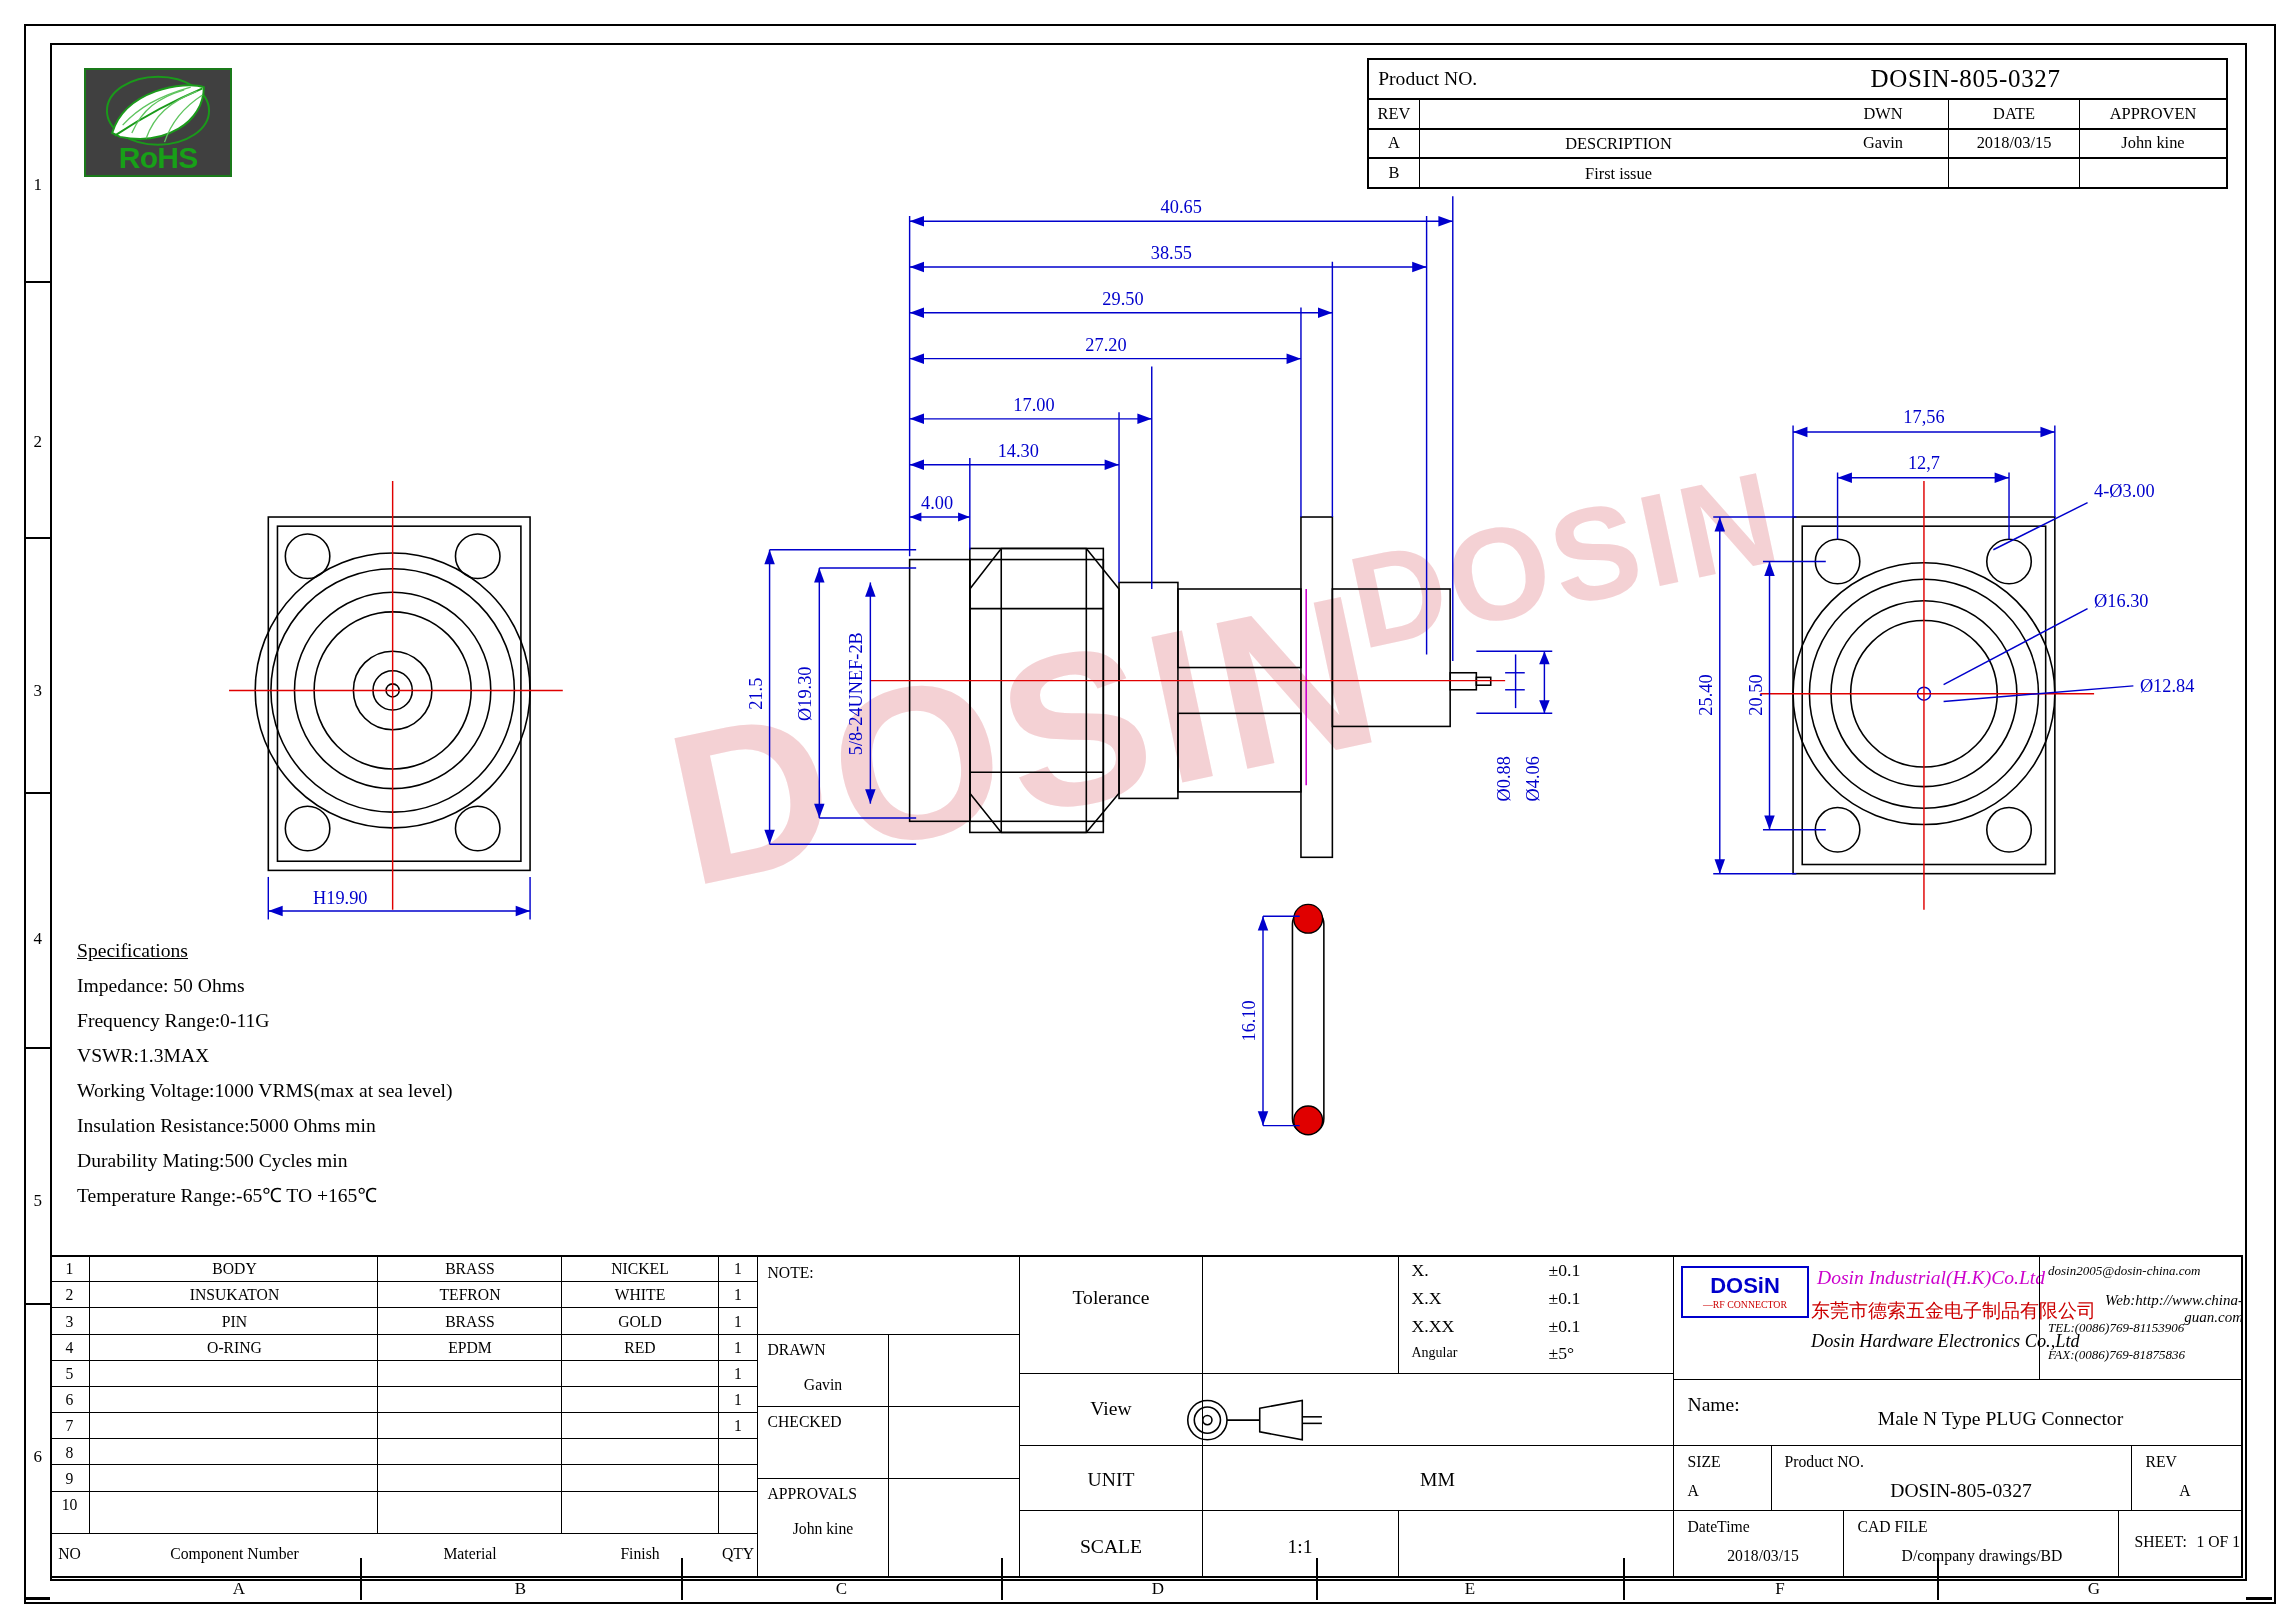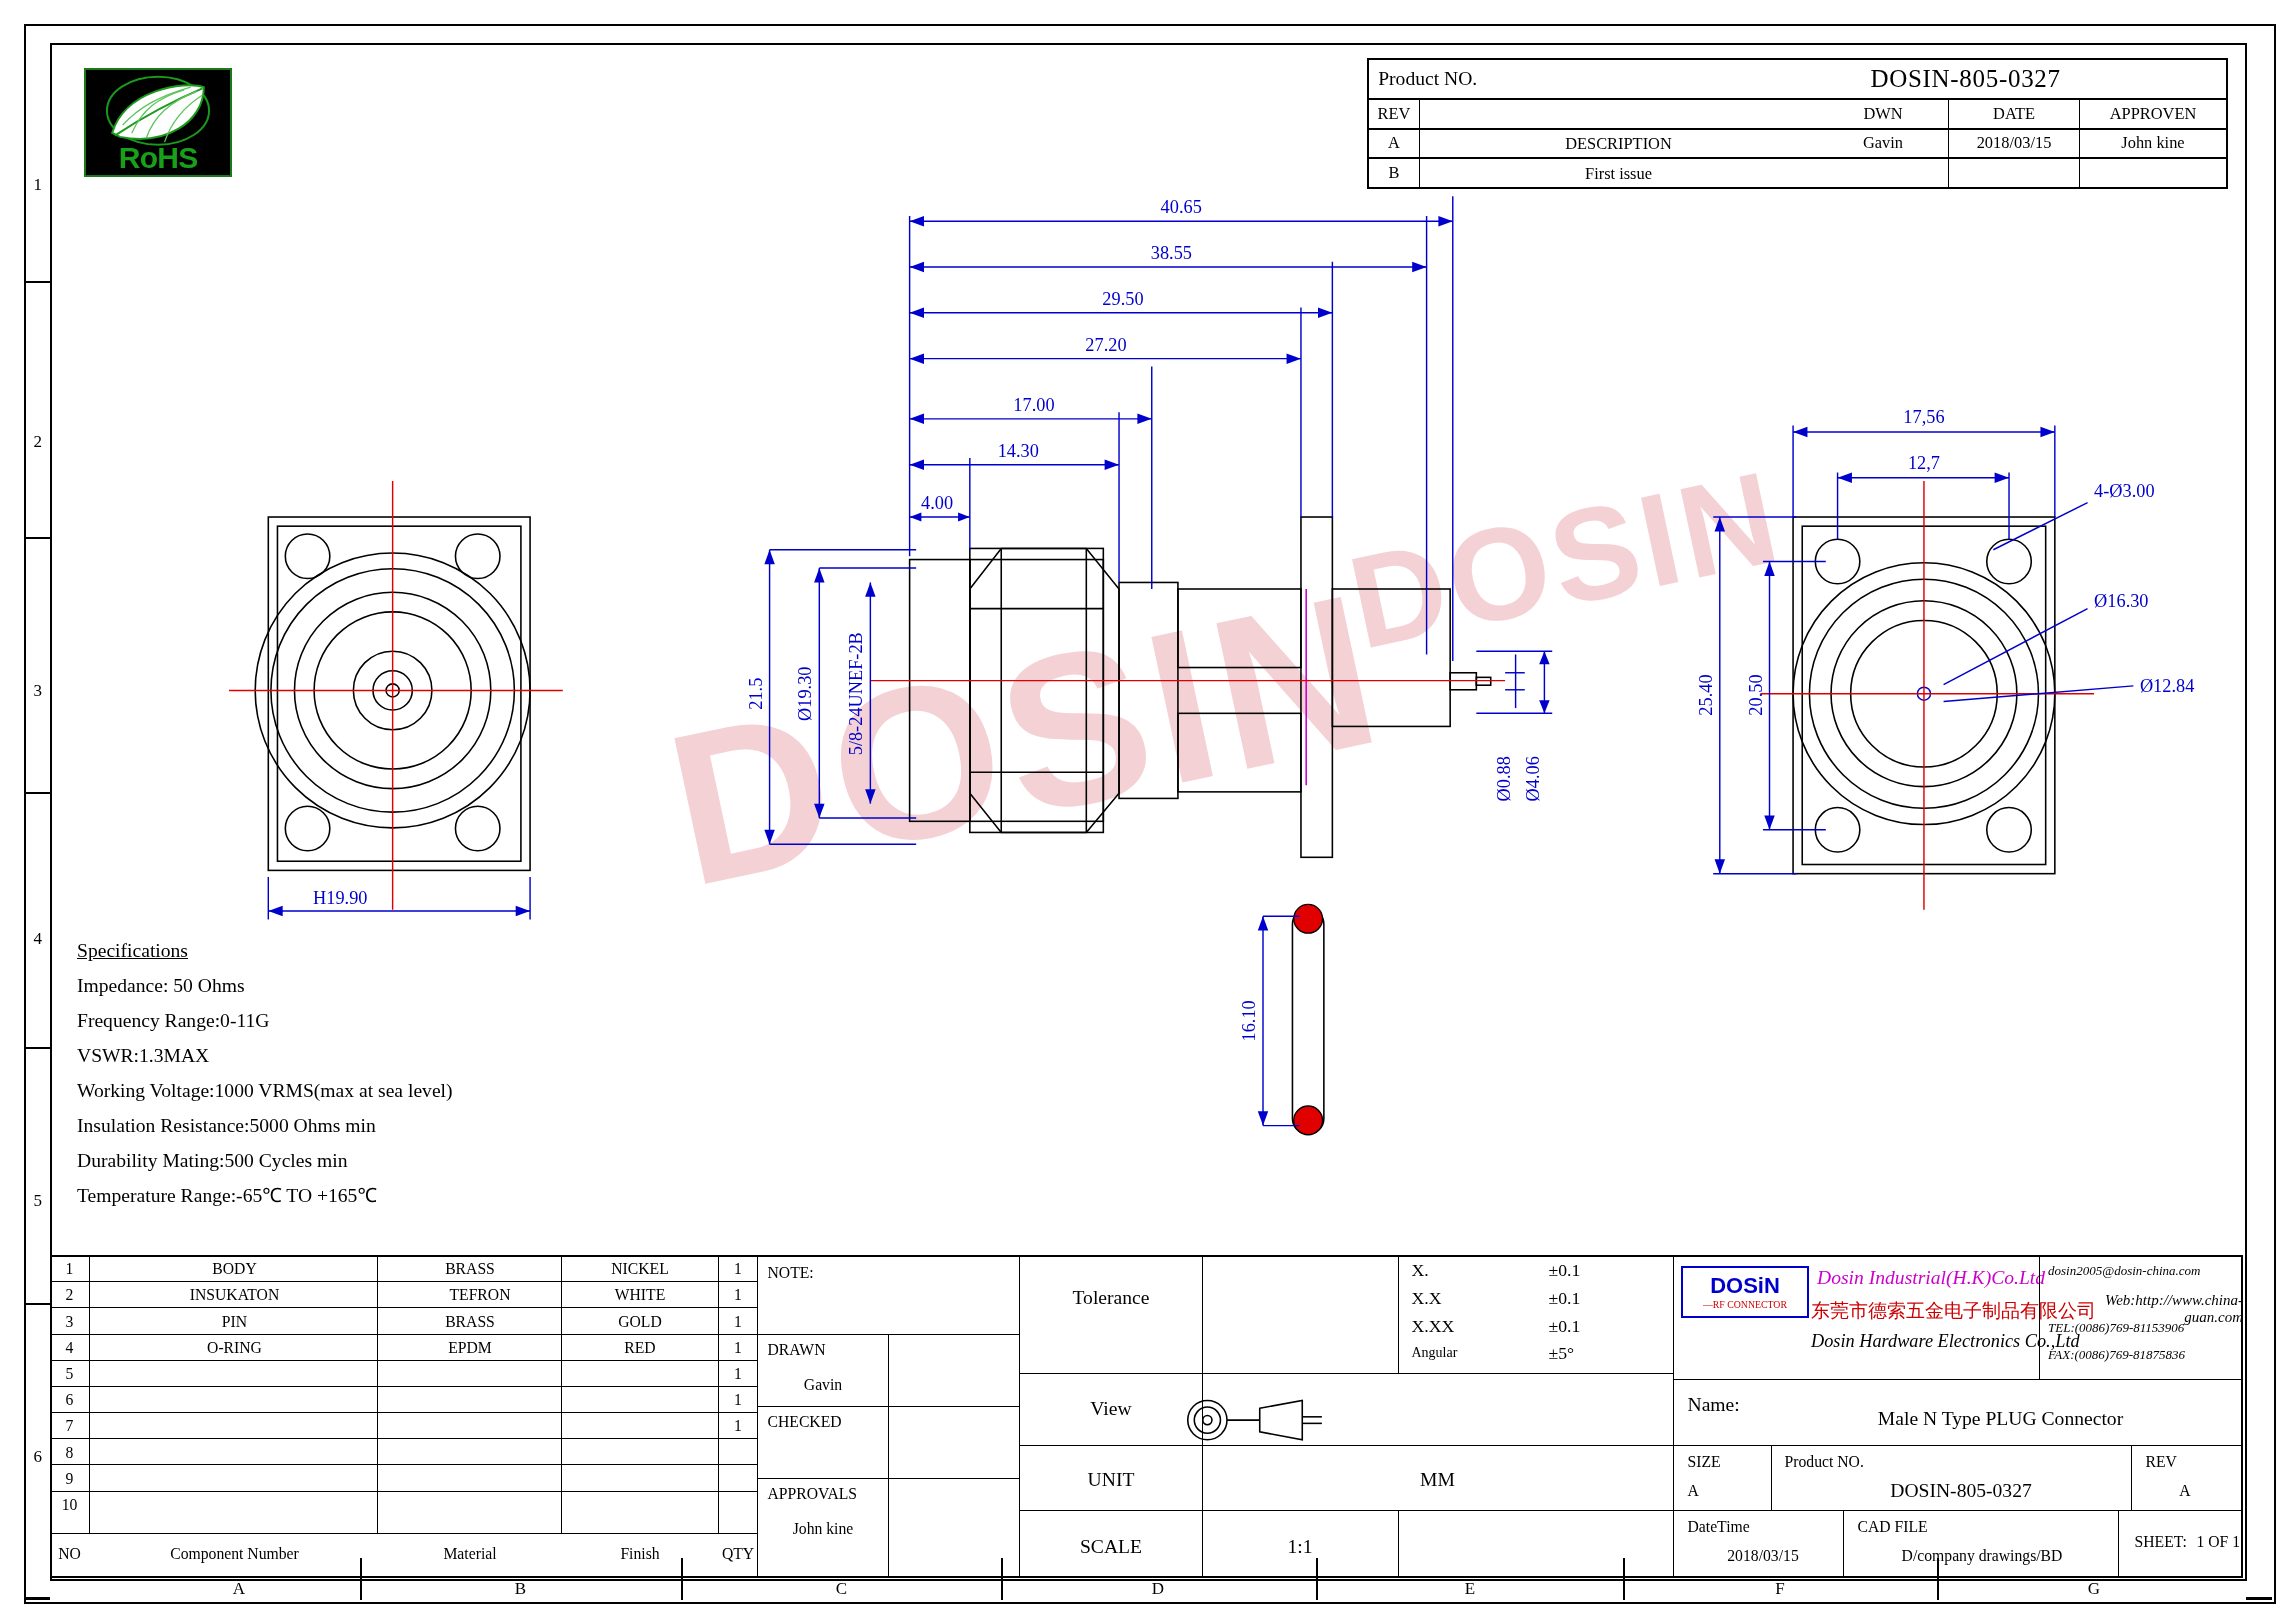--- a/index.html
+++ b/index.html
@@ -25,21 +25,21 @@
   .hdrrow{display:flex;border-top:2px solid #000;height:27.5px;font-size:16.4px;}
   .hdrrow>div{border-right:1.3px solid #000;display:flex;align-items:center;justify-content:center;box-sizing:border-box;}
   .hdrrow>div:last-child{border-right:0;}
   .w-rev{width:51px;}
   .w-desc{width:398px;margin-top:44px;}
   .w-dwn{width:131px;}
   .w-date{width:131px;}
   .w-app{flex:1;}
 
   
-  .rohs{position:absolute;left:84px;top:68px;width:144px;height:105px;border:2px solid #1a7a1a;background:#000000;}
+  .rohs{position:absolute;left:84px;top:68px;width:144px;height:105px;border:2px solid #1a7a1a;background:#404040;}
   .rohs .leafwrap{position:absolute;left:0;top:0;width:100%;height:100%;}
   .rohs .txt{position:absolute;left:-3.9px;top:71px;width:152px;text-align:center;font-family:"Liberation Sans",sans-serif;font-weight:bold;font-size:30px;color:#18a018;letter-spacing:-0.7px;}
 
   
   .wm{position:absolute;left:576px;top:497px;width:1244px;height:458px;pointer-events:none;}
   .wm span{position:absolute;font-family:"Liberation Sans",sans-serif;font-weight:bold;color:#f3c9cd;opacity:.85;}
   .wm .big{font-size:216px;left:92px;top:118px;transform:rotate(-12deg);letter-spacing:6.5px;}
   .wm .sm{font-size:131px;left:772px;top:-13px;transform:rotate(-12deg);letter-spacing:3.9px;}
 
   
@@ -383,21 +383,21 @@
     <div class="bt-line" style="left:0;top:236px;width:707px;height:1.3px;"></div>
 
     <div class="cell" style="left:0;top:1.3px;width:39px;height:25px;">1</div>
     <div class="cell" style="left:41px;top:1.3px;width:287px;height:25px;">BODY</div>
     <div class="cell" style="left:329px;top:1.3px;width:182px;height:25px;">BRASS</div>
     <div class="cell" style="left:512px;top:1.3px;width:156px;height:25px;">NICKEL</div>
     <div class="cell" style="left:669px;top:1.3px;width:38px;height:25px;">1</div>
 
     <div class="cell" style="left:0;top:27.5px;width:39px;height:25px;">2</div>
     <div class="cell" style="left:41px;top:27.5px;width:287px;height:25px;">INSUKATON</div>
-    <div class="cell" style="left:339px;top:27.5px;width:182px;height:25px;">TEFRON</div>
+    <div class="cell" style="left:329px;top:27.5px;width:182px;height:25px;">TEFRON</div>
     <div class="cell" style="left:512px;top:27.5px;width:156px;height:25px;">WHITE</div>
     <div class="cell" style="left:669px;top:27.5px;width:38px;height:25px;">1</div>
 
     <div class="cell" style="left:0;top:54px;width:39px;height:25px;">3</div>
     <div class="cell" style="left:41px;top:54px;width:287px;height:25px;">PIN</div>
     <div class="cell" style="left:329px;top:54px;width:182px;height:25px;">BRASS</div>
     <div class="cell" style="left:512px;top:54px;width:156px;height:25px;">GOLD</div>
     <div class="cell" style="left:669px;top:54px;width:38px;height:25px;">1</div>
 
     <div class="cell" style="left:0;top:80px;width:39px;height:25px;">4</div>

